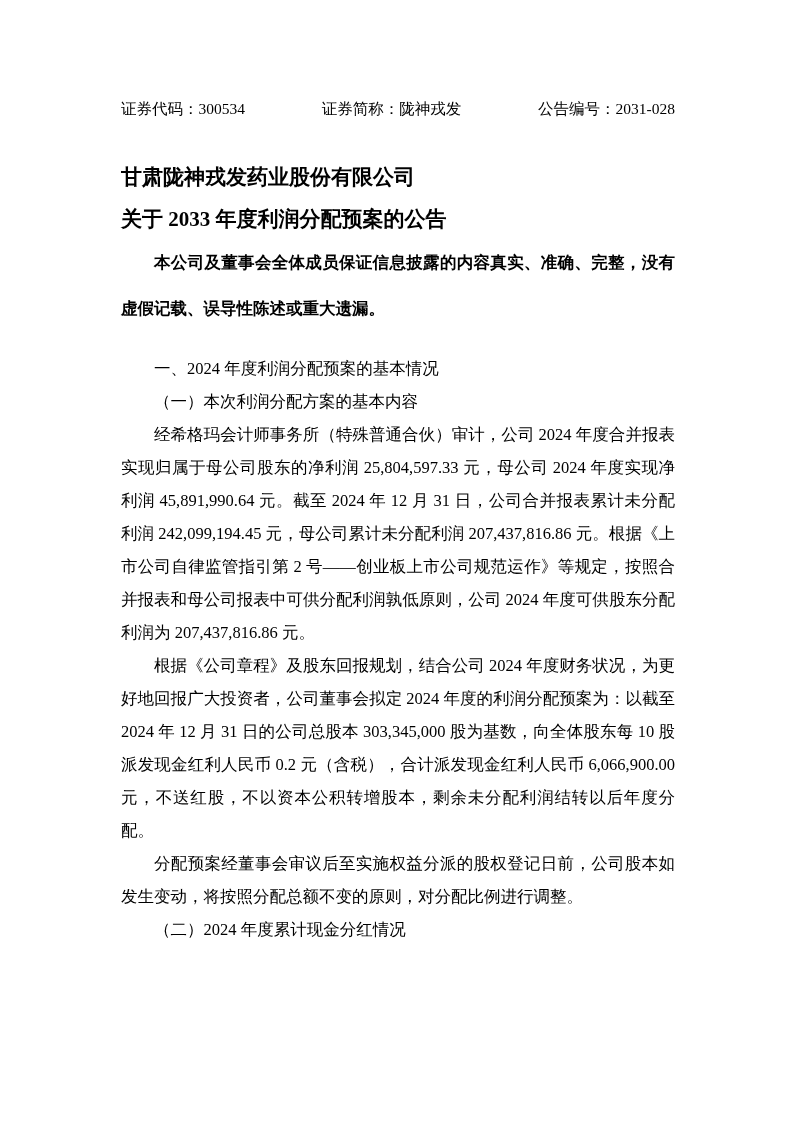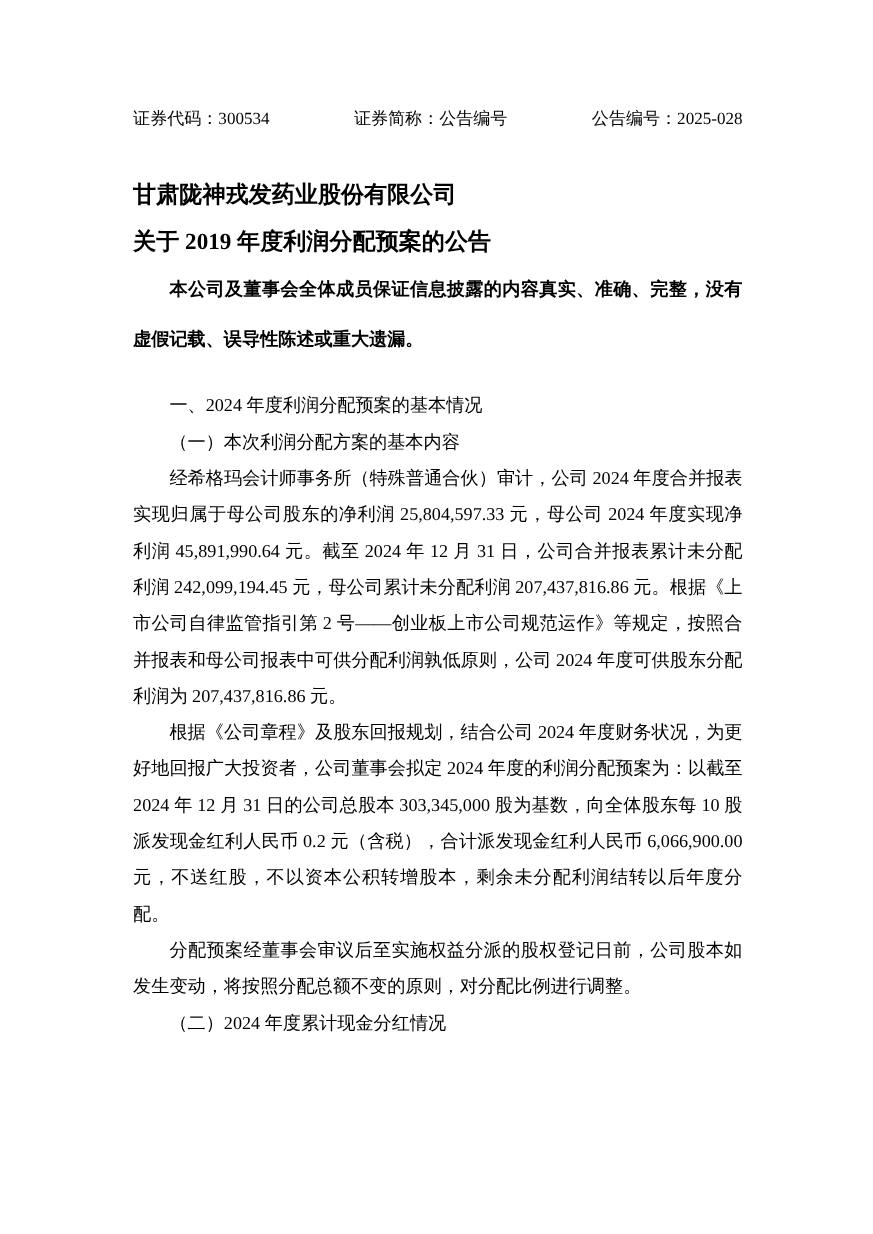--- a/index.html
+++ b/index.html
@@ -55,27 +55,27 @@
     text-align: left;
   }
 </style>
 </head>
 <body>
 
 <div class="page">
 
   <div class="doc-header">
     <span>证券代码：300534</span>
-    <span>证券简称：公告编号</span>
-    <span>公告编号：2025-028</span>
+    <span>证券简称：陇神戎发</span>
+    <span>公告编号：2031-028</span>
   </div>
 
   <h1 class="doc-title">
     <span class="title-line">甘肃陇神戎发药业股份有限公司</span>
-    <span class="title-line">关于 2019 年度利润分配预案的公告</span>
+    <span class="title-line">关于 2033 年度利润分配预案的公告</span>
   </h1>
 
   <p class="para statement">本公司及董事会全体成员保证信息披露的内容真实、准确、完整，没有虚假记载、误导性陈述或重大遗漏。</p>
 
   <div class="doc-body">
     <p class="para heading">一、2024 年度利润分配预案的基本情况</p>
     <p class="para heading">（一）本次利润分配方案的基本内容</p>
     <p class="para">经希格玛会计师事务所（特殊普通合伙）审计，公司 2024 年度合并报表实现归属于母公司股东的净利润 25,804,597.33 元，母公司 2024 年度实现净利润 45,891,990.64 元。截至 2024 年 12 月 31 日，公司合并报表累计未分配利润 242,099,194.45 元，母公司累计未分配利润 207,437,816.86 元。根据《上市公司自律监管指引第 2 号——创业板上市公司规范运作》等规定，按照合并报表和母公司报表中可供分配利润孰低原则，公司 2024 年度可供股东分配利润为 207,437,816.86 元。</p>
     <p class="para">根据《公司章程》及股东回报规划，结合公司 2024 年度财务状况，为更好地回报广大投资者，公司董事会拟定 2024 年度的利润分配预案为：以截至 2024 年 12 月 31 日的公司总股本 303,345,000 股为基数，向全体股东每 10 股派发现金红利人民币 0.2 元（含税），合计派发现金红利人民币 6,066,900.00 元，不送红股，不以资本公积转增股本，剩余未分配利润结转以后年度分配。</p>
     <p class="para">分配预案经董事会审议后至实施权益分派的股权登记日前，公司股本如发生变动，将按照分配总额不变的原则，对分配比例进行调整。</p>

